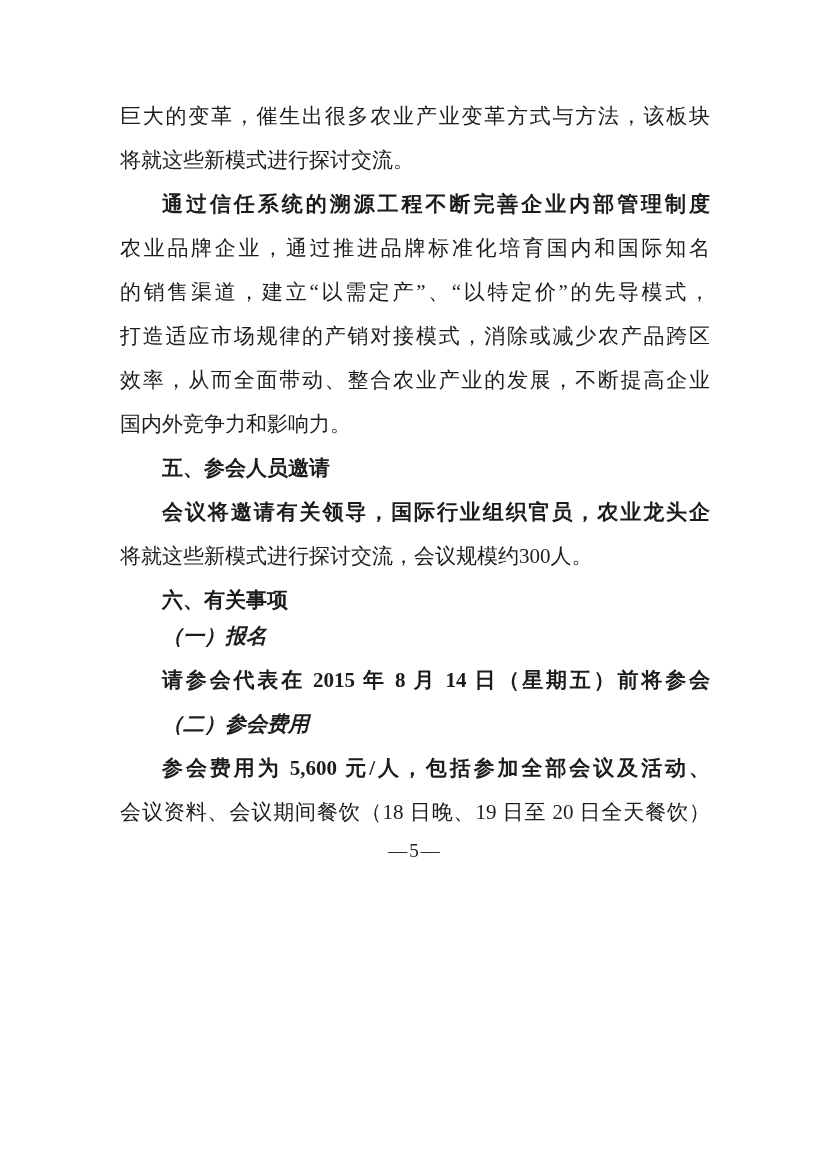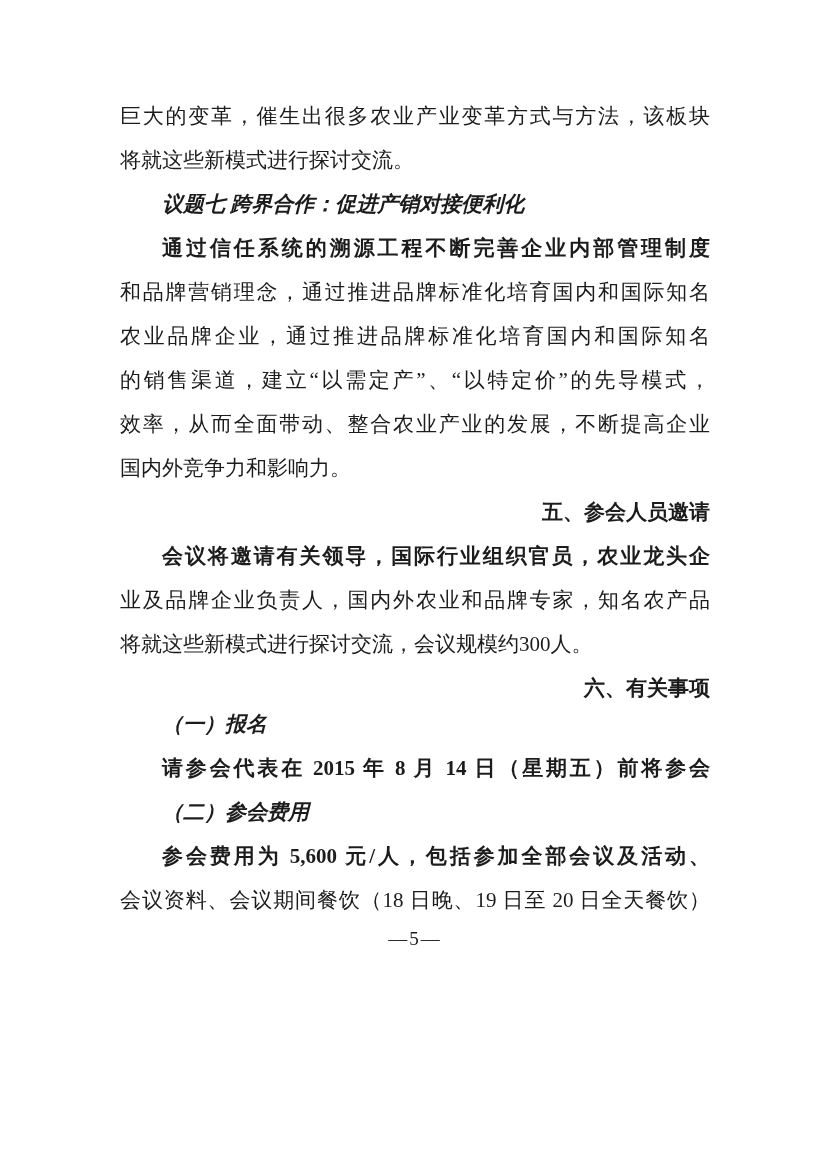--- a/index.html
+++ b/index.html
@@ -34,21 +34,20 @@
   
   .j {
     text-align: justify;
     text-align-last: justify;
   }
   .indent { text-indent: 42px; font-weight: bold; }
   
   .h-hei {
     font-family: "Liberation Sans", "DejaVu Sans", sans-serif;
     font-weight: bold;
-    text-align: right;
   }
   
   .h-kai {
     font-family: "Liberation Serif", "DejaVu Serif", serif;
     font-weight: bold;
     font-style: italic;
   }
   .tight { margin-top: -8px; }
   .page-number {
     margin-top: 6px;
@@ -60,33 +59,31 @@
 </style>
 </head>
 <body>
 
 <div class="page">
   <div class="content">
 
     <p class="line j">巨大的变革，催生出很多农业产业变革方式与方法，该板块</p>
     <p class="line">将就这些新模式进行探讨交流。</p>
 
-    <h3 class="line h-kai indent">议题七 跨界合作：促进产销对接便利化</h3>
 
     <p class="line j indent">通过信任系统的溯源工程不断完善企业内部管理制度</p>
-    <p class="line j">和品牌营销理念，通过推进品牌标准化培育国内和国际知名</p>
     <p class="line j">农业品牌企业，通过推进品牌标准化培育国内和国际知名</p>
     <p class="line j">的销售渠道，建立“以需定产”、“以特定价”的先导模式，</p>
+    <p class="line j">打造适应市场规律的产销对接模式，消除或减少农产品跨区</p>
     <p class="line j">效率，从而全面带动、整合农业产业的发展，不断提高企业</p>
     <p class="line">国内外竞争力和影响力。</p>
 
     <h2 class="line h-hei indent">五、参会人员邀请</h2>
 
     <p class="line j indent">会议将邀请有关领导，国际行业组织官员，农业龙头企</p>
-    <p class="line j">业及品牌企业负责人，国内外农业和品牌专家，知名农产品</p>
     <p class="line">将就这些新模式进行探讨交流，会议规模约300人。</p>
 
     <h2 class="line h-hei indent">六、有关事项</h2>
 
     <h3 class="line h-kai indent tight">（一）报名</h3>
     <p class="line j indent">请参会代表在 2015 年 8 月 14 日（星期五）前将参会</p>
 
     <h3 class="line h-kai indent">（二）参会费用</h3>
     <p class="line j indent">参会费用为 5,600 元/人，包括参加全部会议及活动、</p>
     <p class="line j">会议资料、会议期间餐饮（18 日晚、19 日至 20 日全天餐饮）</p>

